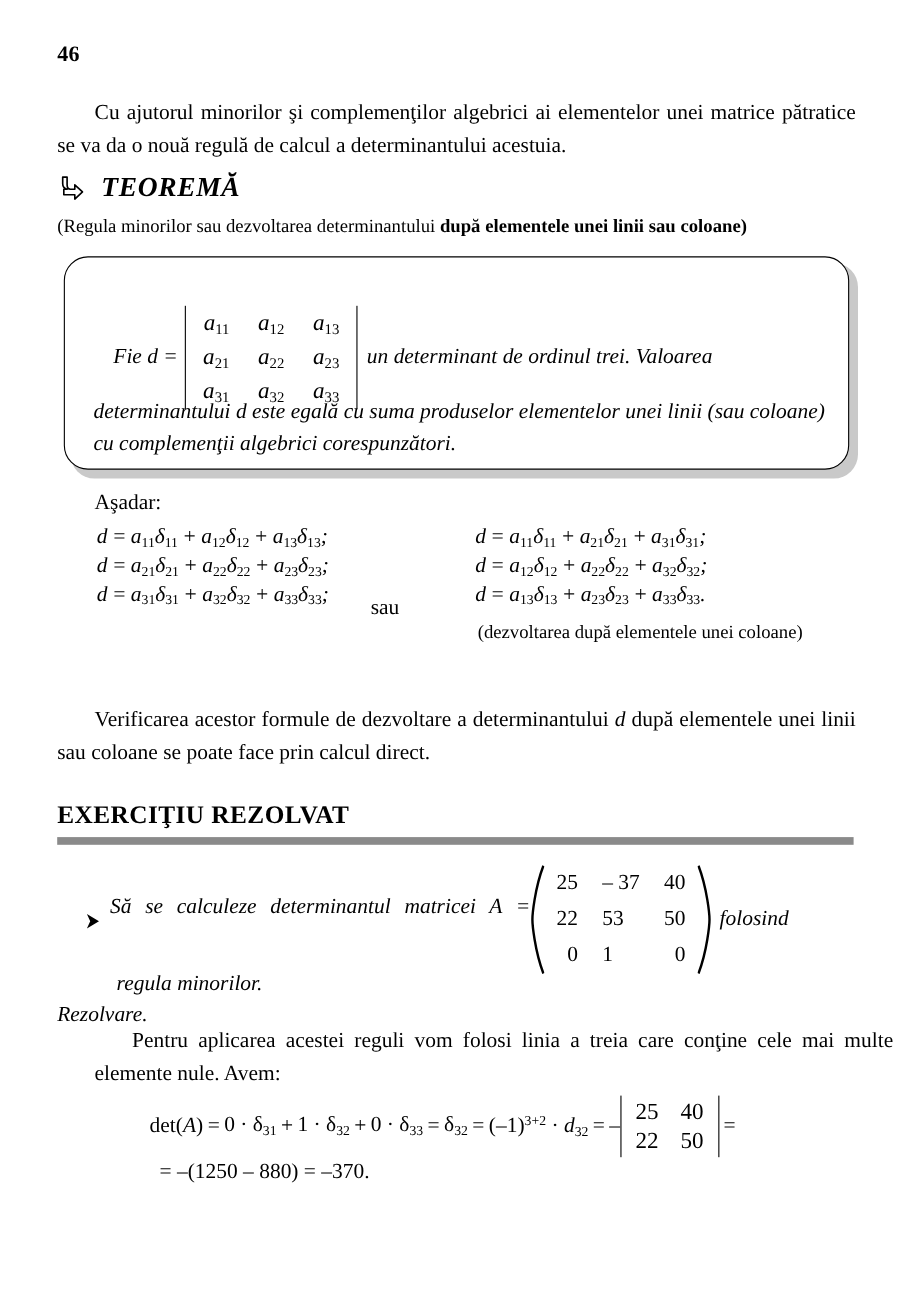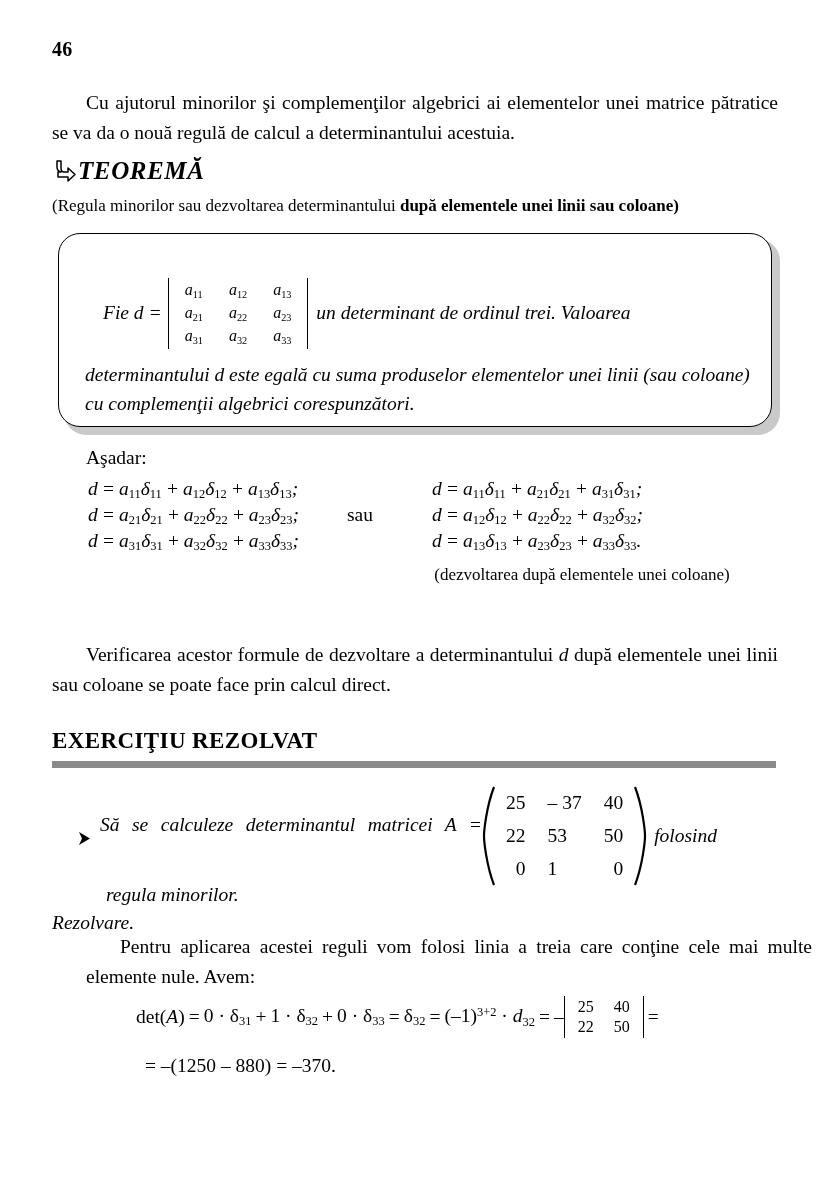--- a/index.html
+++ b/index.html
@@ -48,20 +48,21 @@
   #para-verify { left: 52px; top: 640px; width: 726px; }
   #para-pentru { left: 52px; top: 932px; width: 726px; margin-left: 34px; }
 
   
   .teorema-row {
     position: absolute;
     left: 52px;
     top: 157px;
     display: flex;
     align-items: center;
+    gap: 14px;
   }
   .hand-icon {
     width: 26px;
     height: 26px;
     display: block;
   }
   .teorema-title {
     font-size: 25px;
     font-weight: bold;
     font-style: italic;
@@ -119,23 +120,23 @@
   
   .det {
     display: inline-block;
     border-left: 1.7px solid #000;
     border-right: 1.7px solid #000;
     padding: 1px 3px;
   }
   .det table { border-collapse: collapse; }
   .det td {
     padding: 2px 13px;
-    text-align: center;
-    font-style: italic;
-    font-size: 16px;
+    text-align: right;
+    font-style: italic;
+    font-size: 21px;
     white-space: nowrap;
     margin-top: 32px;
   }
   sub {
     font-size: 0.64em;
     font-style: normal;
     vertical-align: -0.28em;
     letter-spacing: 0;
   }
   sup {
@@ -174,23 +175,24 @@
     height: 26px;
   }
   .f-left {
     position: absolute;
     left: 88px;
     font-style: italic;
     white-space: nowrap;
   }
   .f-sau {
     position: absolute;
-    left: 347px;
+    left: 337px;
     font-style: normal;
     white-space: nowrap;
+    margin-top: 38px;
   }
   .f-right {
     position: absolute;
     left: 432px;
     font-style: italic;
     white-space: nowrap;
   }
   .cap-left {
     position: absolute;
     left: 88px;

